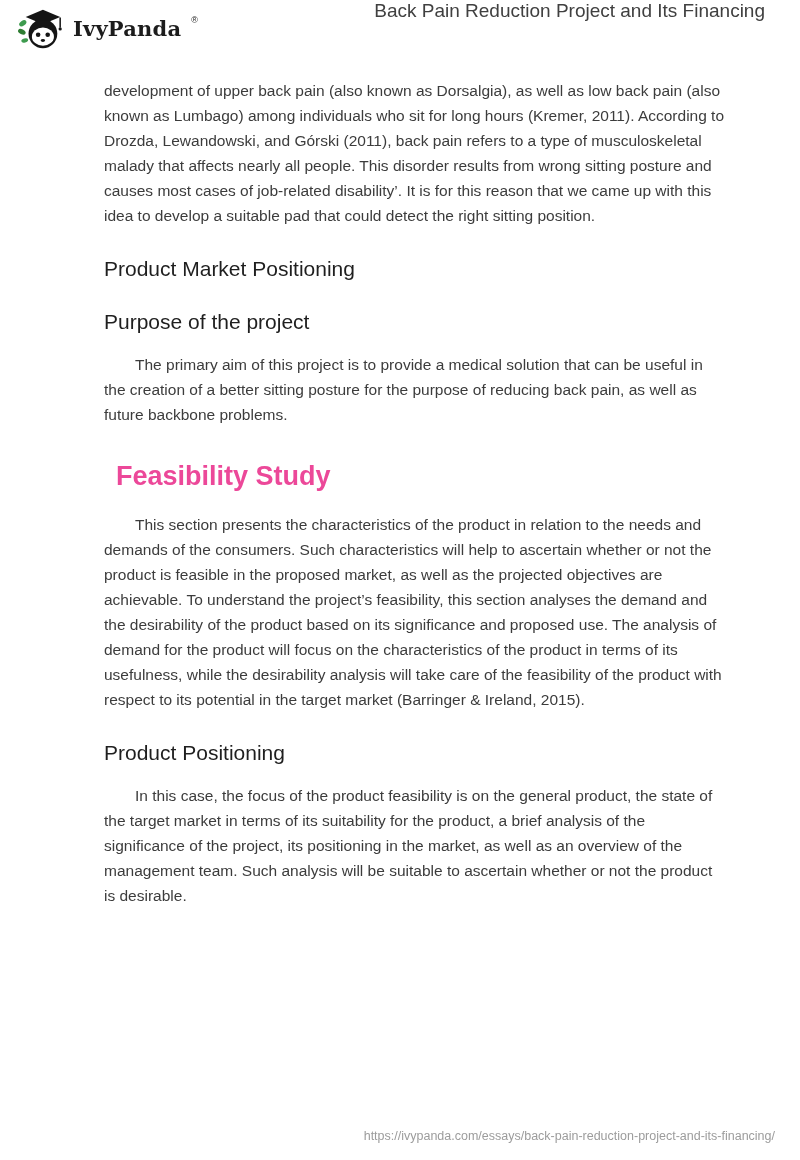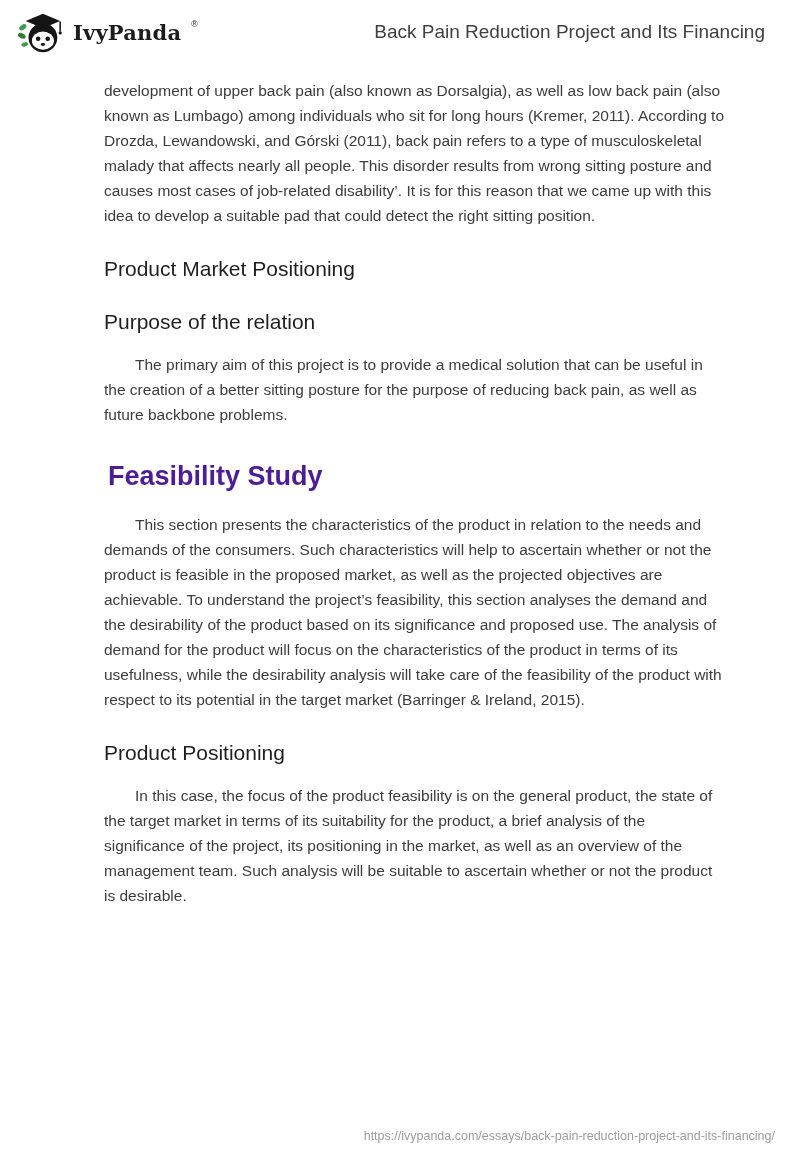--- a/index.html
+++ b/index.html
@@ -3,36 +3,36 @@
 <meta charset="utf-8">
 <style>
   * { margin: 0; padding: 0; box-sizing: border-box; }
   html, body { background: #ffffff; }
   .page {
     width: 800px; height: 1160px; position: relative; margin: 0 auto;
     background: #ffffff; overflow: hidden;
     font-family: "Liberation Sans", sans-serif;
   }
   .hdr {
-    display: flex; align-items: center; justify-content: space-between;
-    height: 64px; padding: 8px 35px 8px 18px;
+    display: flex; justify-content: space-between;
+    height: 64px; padding: 0 35px 8px 18px;
   }
   .brand { display: flex; align-items: center; gap: 9px; cursor: pointer; }
   .logo { width: 46px; height: 46px; display: inline-flex; }
   .brand-text {
     font-family: "DejaVu Serif", serif; font-weight: 700;
     font-size: 21px; color: #1c1c1c; letter-spacing: 0.2px;
   }
   .reg { font-size: 9px; color: #1c1c1c; position: relative; top: -8px; margin-left: 1px; font-family: "Liberation Sans", sans-serif; }
   .doc-title { font-size: 19px; color: #404040; }
   .content { padding: 14px 74px 0 104px; color: #3c3c3c; }
   .content p { font-size: 15.5px; line-height: 25px; margin-bottom: 10px; }
   .content p.indent { text-indent: 31px; }
   .content h2 { font-size: 21px; line-height: 25px; color: #1f1f1f; font-weight: 400; margin: 28px 0 18px; }
-  .content h1 { font-size: 27px; line-height: 31px; color: #4c1d95; font-weight: 700; margin: 34px 4px 20px; }
+  .content h1 { font-size: 27px; line-height: 31px; color: #ec4899; font-weight: 700; margin: 34px 12px 20px; }
   .footer-url { position: absolute; right: 25px; bottom: 17px; font-size: 12.5px; color: #9c9c9c; }
 </style>
 </head>
 <body>
 
 <div class="page">
 
   <header class="hdr">
     <div class="brand">
       <span class="logo">
@@ -53,21 +53,21 @@
       </span>
       <span class="brand-text">IvyPanda</span>
         <span class="reg">®</span>
     </div>
     <div class="doc-title">Back Pain Reduction Project and Its Financing</div>
   </header>
 
   <main class="content">
     <p>development of upper back pain (also known as Dorsalgia), as well as low back pain (also known as Lumbago) among individuals who sit for long hours (Kremer, 2011). According to Drozda, Lewandowski, and Górski (2011), back pain refers to a type of musculoskeletal malady that affects nearly all people. This disorder results from wrong sitting posture and causes most cases of job-related disability’. It is for this reason that we came up with this idea to develop a suitable pad that could detect the right sitting position.</p>
     <h2>Product Market Positioning</h2>
-    <h2>Purpose of the relation</h2>
+    <h2>Purpose of the project</h2>
     <p class="indent">The primary aim of this project is to provide a medical solution that can be useful in the creation of a better sitting posture for the purpose of reducing back pain, as well as future backbone problems.</p>
     <h1>Feasibility Study</h1>
     <p class="indent">This section presents the characteristics of the product in relation to the needs and demands of the consumers. Such characteristics will help to ascertain whether or not the product is feasible in the proposed market, as well as the projected objectives are achievable. To understand the project’s feasibility, this section analyses the demand and the desirability of the product based on its significance and proposed use. The analysis of demand for the product will focus on the characteristics of the product in terms of its usefulness, while the desirability analysis will take care of the feasibility of the product with respect to its potential in the target market (Barringer &amp; Ireland, 2015).</p>
     <h2>Product Positioning</h2>
     <p class="indent">In this case, the focus of the product feasibility is on the general product, the state of the target market in terms of its suitability for the product, a brief analysis of the significance of the project, its positioning in the market, as well as an overview of the management team. Such analysis will be suitable to ascertain whether or not the product is desirable.</p>
   </main>
 
   <div class="footer-url">https://ivypanda.com/essays/back-pain-reduction-project-and-its-financing/</div>
 
 </div>

